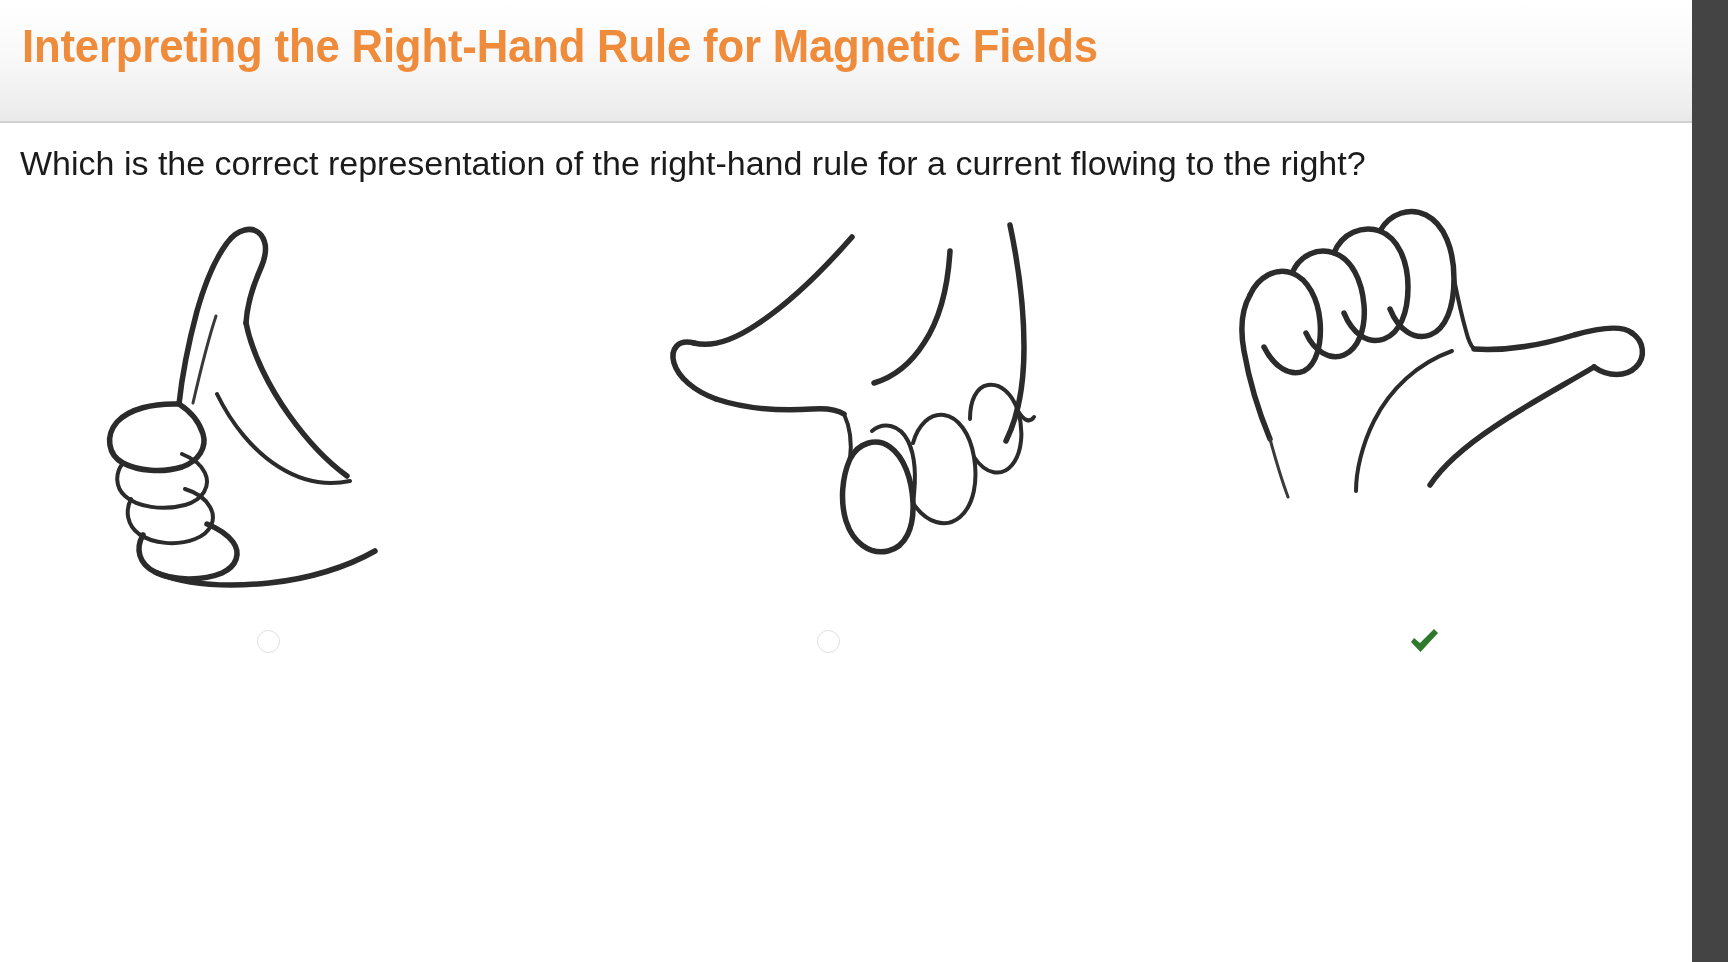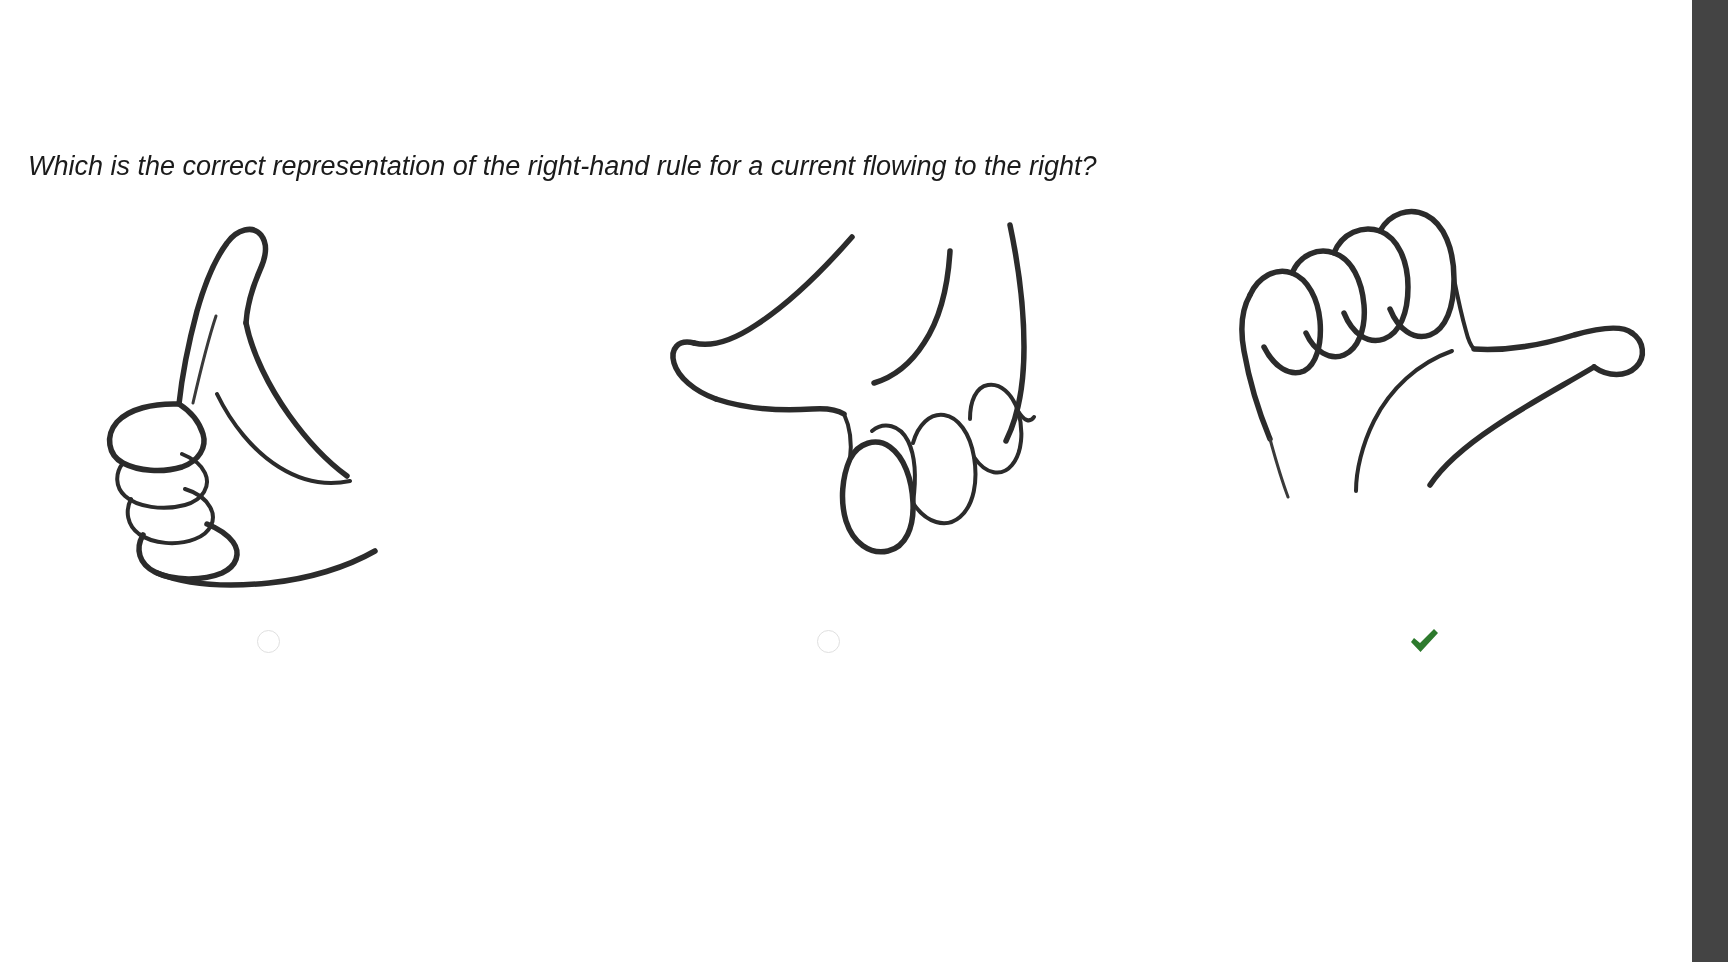--- a/index.html
+++ b/index.html
@@ -84,27 +84,26 @@
     left: 0;
     width: 1692px;
     height: 839px;
     background: #ffffff;
   }
 
   #question-text {
     position: absolute;
     left: 12px;
     top: 11px;
-    margin: 16px;
-    font-size: 27px;
+    margin: 8px;
+    font-size: 34px;
     font-weight: normal;
     color: #1b1b1b;
     line-height: 1.25;
     white-space: nowrap;
-    font-style: italic;
   }
 
   
   #choices {
     position: absolute;
     top: 62px;
     left: 0;
     width: 1692px;
     height: 520px;
     display: flex;
@@ -177,20 +176,23 @@
   .hand-stroke.med   { stroke-width: 4; }
   .hand-stroke.thin  { stroke-width: 3; stroke: #3a3a3a; }
 </style>
 </head>
 <body>
 
 <div id="app-frame">
 
   <div id="page">
 
+    <div id="header">
+      <h1 id="page-title">Interpreting the Right-Hand Rule for Magnetic Fields</h1>
+    </div>
 
     <div id="content">
 
       <p id="question-text">Which is the correct representation of the right-hand rule for a current flowing to the right?</p>
 
       <div id="choices">
 
         <div class="choice" id="choice-1">
           <div class="choice-figure">
             <svg viewBox="0 0 460 430" xmlns="http://www.w3.org/2000/svg" aria-hidden="true">

